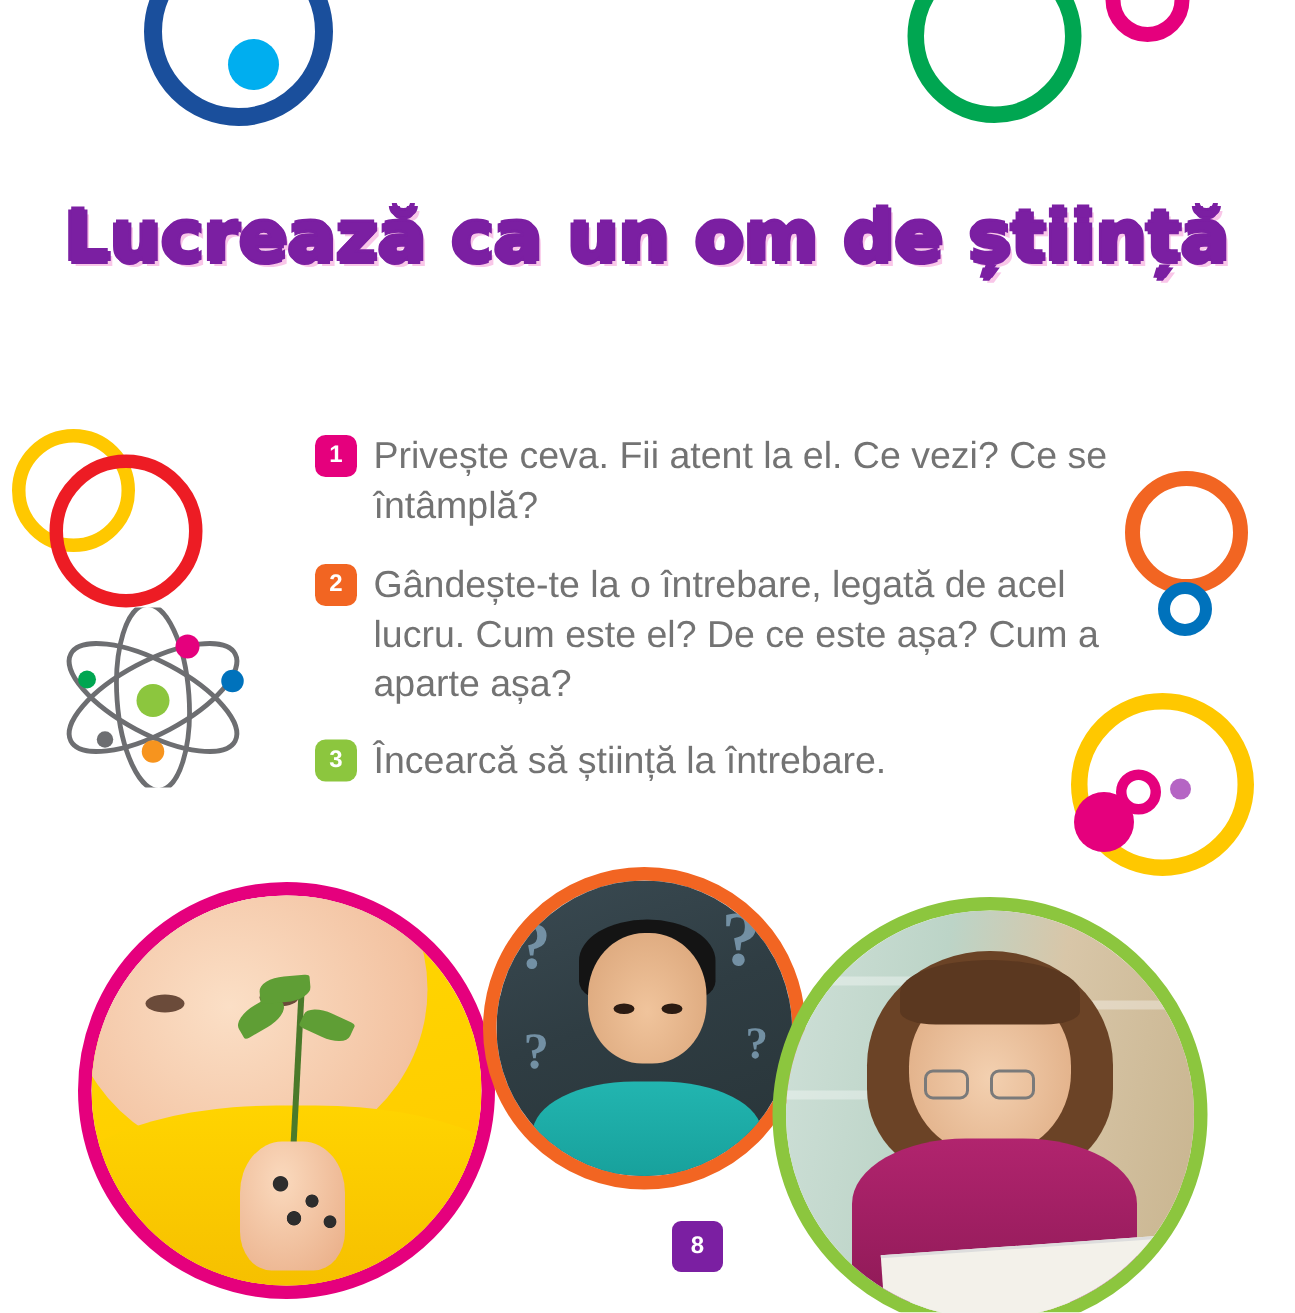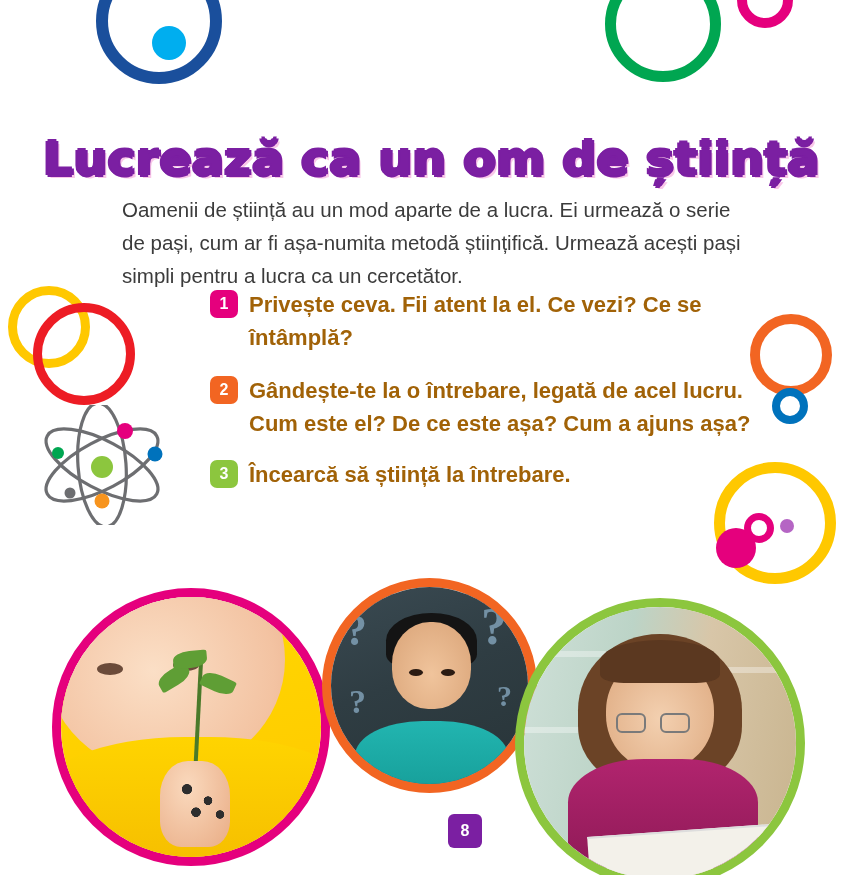--- a/index.html
+++ b/index.html
@@ -80,24 +80,23 @@
     color: #ffffff;
     font-size: 16px;
     font-weight: bold;
     line-height: 28px;
     text-align: center;
     margin-top: 2px;
     margin-right: 11px;
     font-family: "Liberation Sans", sans-serif;
   }
   .step-text {
-    font-size: 22px;
+    font-size: 25px;
     line-height: 33px;
-    color: #a16207;
-    font-weight: bold;
+    color: #737373;
   }
 
   
   .atom {
     position: absolute;
     left: 30px;
     top: 405px;
     width: 145px;
     height: 120px;
   }
@@ -311,32 +310,31 @@
   <div class="ring" style="left:750px; top:314px; width:82px; height:82px; border-width:10px; border-color:#f26522;"></div>
   <div class="ring" style="left:772px; top:388px; width:36px; height:36px; border-width:8px; border-color:#0072bc;"></div>
 
   <div class="ring" style="left:714px; top:462px; width:122px; height:122px; border-width:11px; border-color:#ffc800;"></div>
   <div class="dot" style="left:716px; top:528px; width:40px; height:40px; background:#e5007d;"></div>
   <div class="ring" style="left:744px; top:513px; width:30px; height:30px; border-width:7px; border-color:#e5007d;"></div>
   <div class="dot" style="left:780px; top:519px; width:14px; height:14px; background:#b565c4;"></div>
 
   <h1 class="title">Lucrează ca un om de știință</h1>
 
-  <p class="intro">Oamenii de știință au un mod aparte de a lucra. Ei urmează o serie de pași, cum ar fi așa-numita metodă științifică. Urmează acești pași simpli pentru a lucra ca un cercetător.</p>
 
   <div class="steps">
 
     <div class="step">
       <div class="step-badge" style="background:#e5007d;">1</div>
       <div class="step-text">Privește ceva. Fii atent la el. Ce vezi? Ce se întâmplă?</div>
     </div>
 
     <div class="step" style="margin-bottom:18px;">
       <div class="step-badge" style="background:#f26522;">2</div>
-      <div class="step-text">Gândește-te la o întrebare, legată de acel lucru. Cum este el? De ce este așa? Cum a ajuns așa?</div>
+      <div class="step-text">Gândește-te la o întrebare, legată de acel lucru. Cum este el? De ce este așa? Cum a aparte așa?</div>
     </div>
 
     <div class="step">
       <div class="step-badge" style="background:#8cc63e;">3</div>
       <div class="step-text">Încearcă să știință la întrebare.</div>
     </div>
 
   </div>
 
   <div class="atom">

